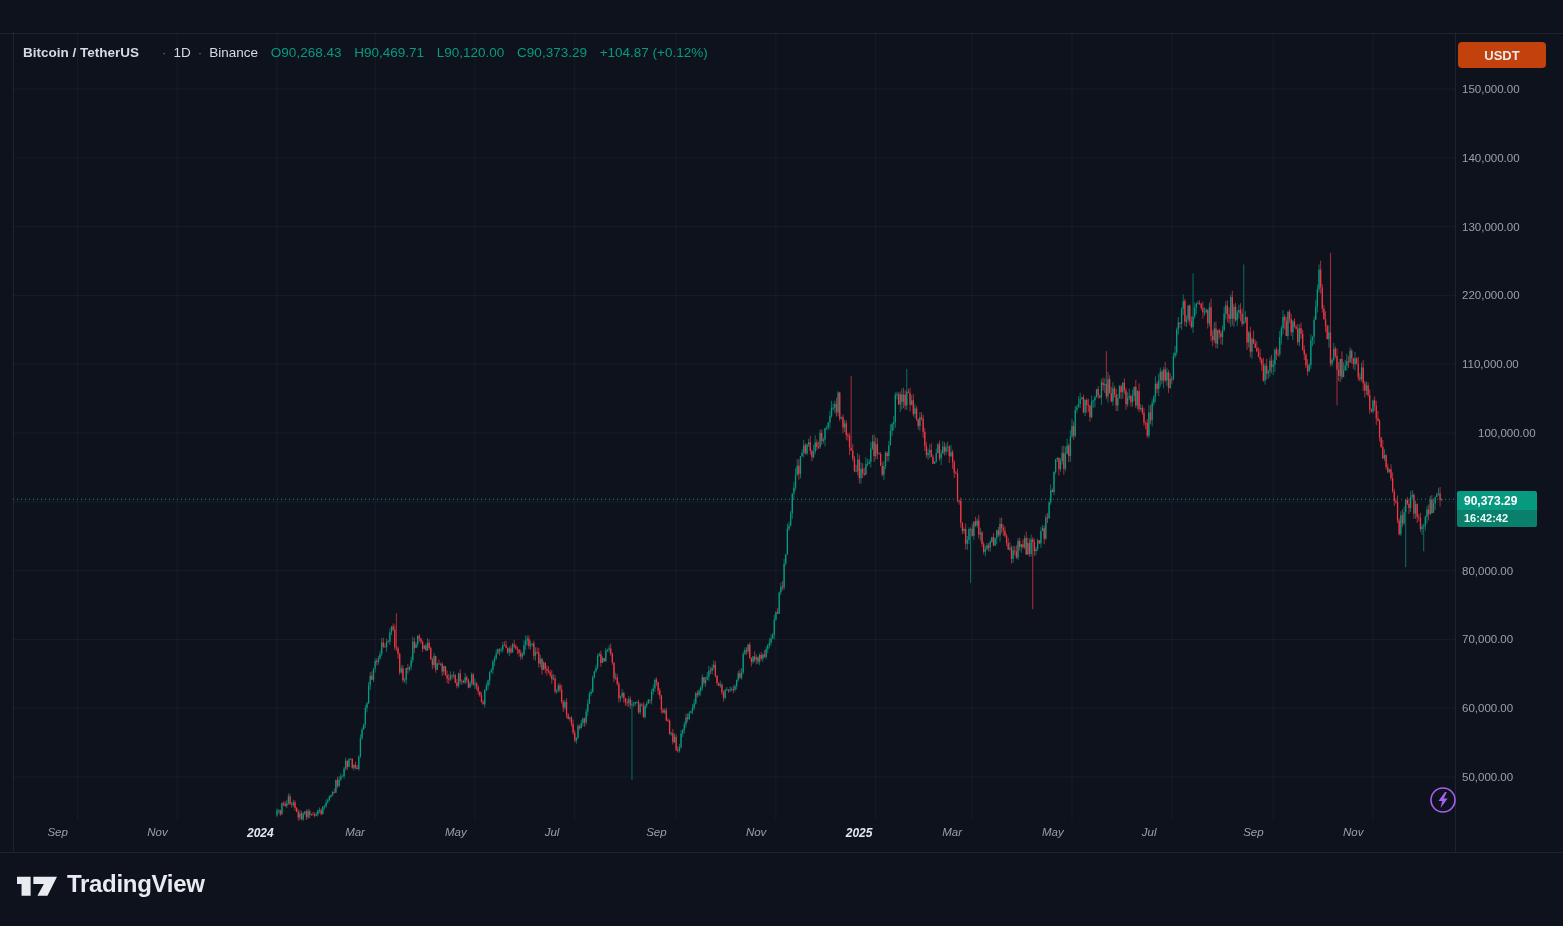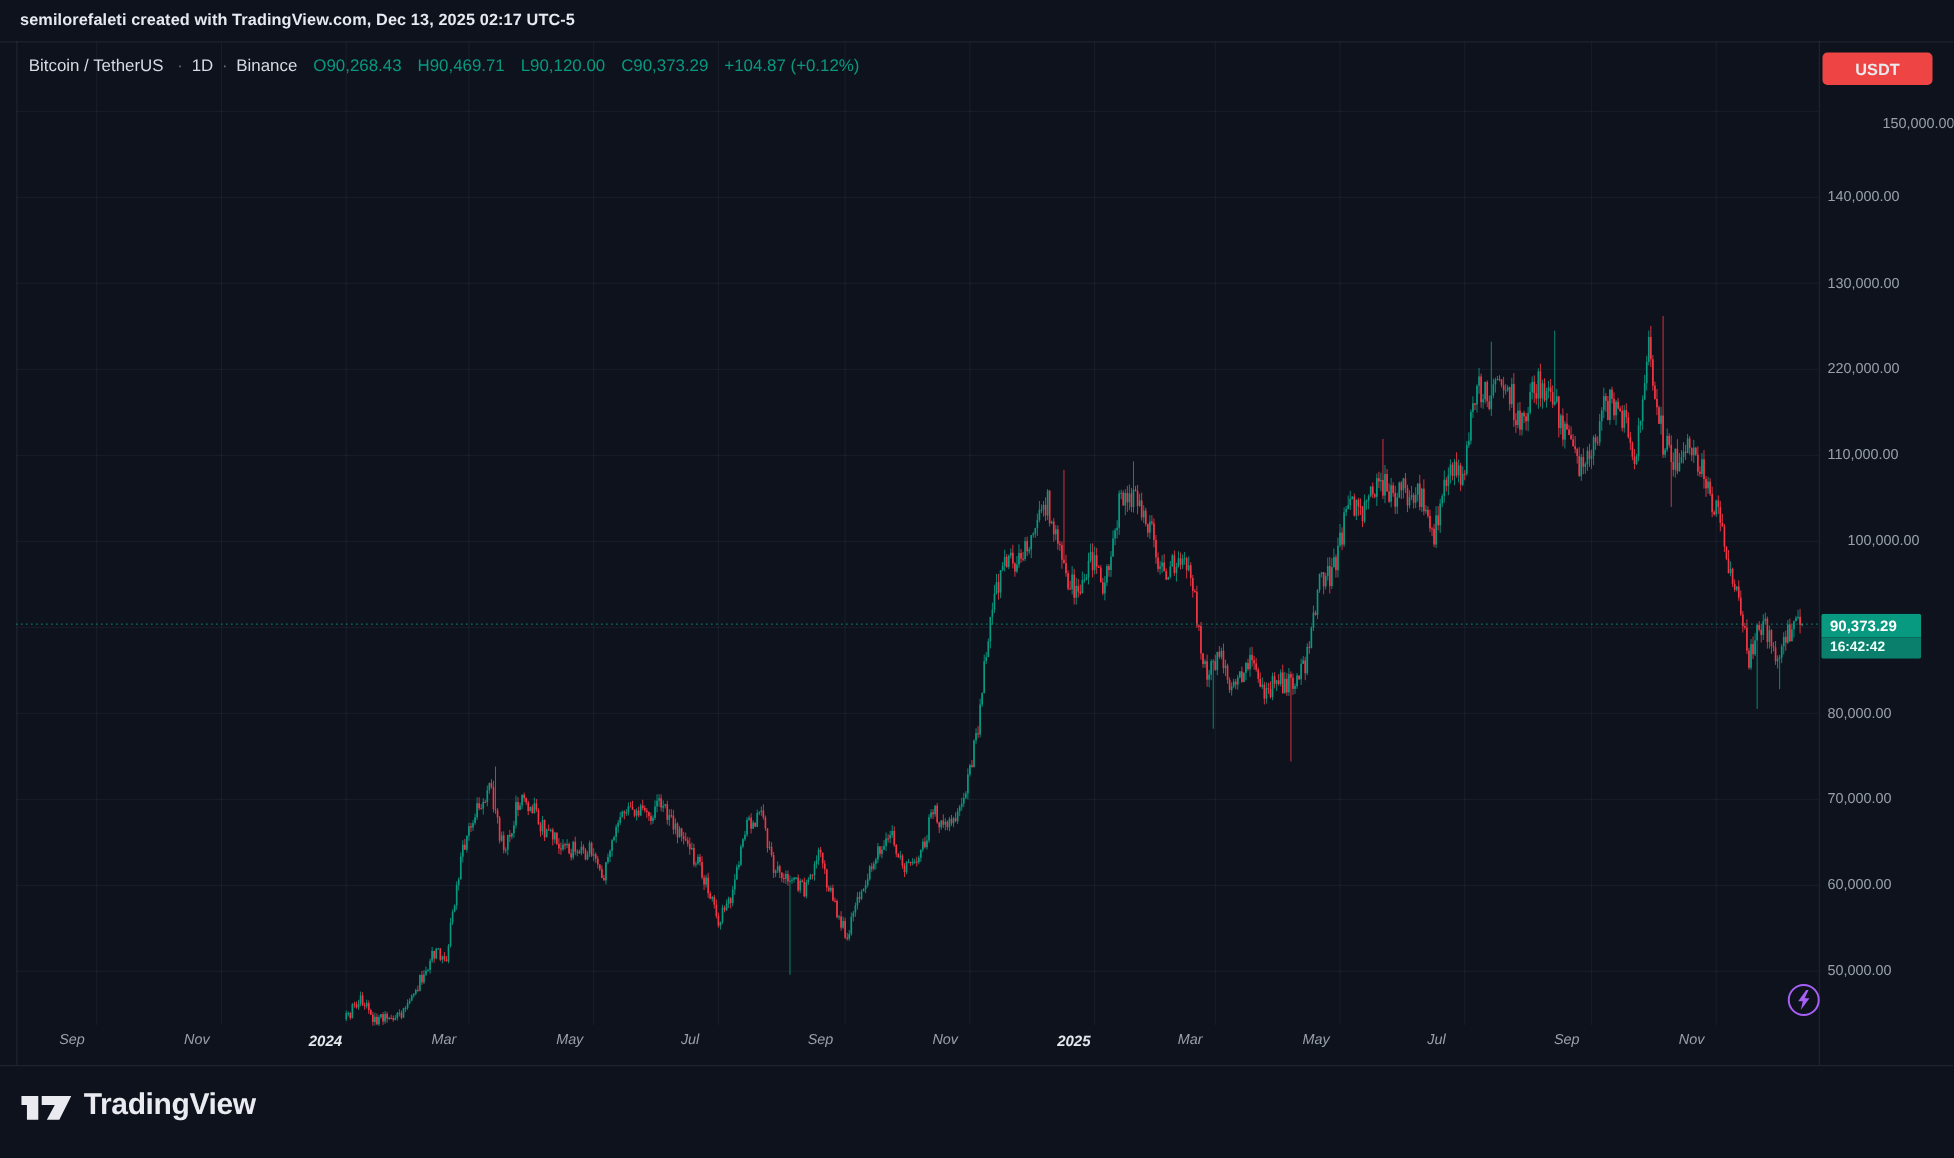--- a/index.html
+++ b/index.html
@@ -4,40 +4,39 @@
 <style>
   html,body{margin:0;padding:0;background:#0d121c;}
   .app{position:relative;width:1563px;height:926px;background:#0d121c;
        font-family:"Liberation Sans","DejaVu Sans",sans-serif;overflow:hidden;}
   .attribution{position:absolute;left:16px;top:8px;font-size:13px;font-weight:600;color:#e6e9ef;letter-spacing:.1px;}
   .hline,.vline{position:absolute;background:rgba(140,155,175,0.13);}
   .legend{position:absolute;left:23px;top:45px;font-size:13.5px;color:#d6dae2;white-space:nowrap;}
   .legend .sep{color:#6a7080;margin:0 7px;}
   .legend .grn{color:#089981;}
   .legend .ohlc{margin-left:9px;}
-  .legend .pair{margin-right:4px;}
-  .chip{position:absolute;right:17px;top:42px;width:88px;height:26px;background:#ef4444;border-radius:4px;
+  .legend .pair{margin-right:16px;font-weight:bold;}
+  .chip{position:absolute;right:17px;top:42px;width:88px;height:26px;background:#c2410c;border-radius:4px;
         color:#e8eaed;font-size:13px;font-weight:700;display:flex;align-items:center;justify-content:center;cursor:pointer;}
   .price-label{position:absolute;left:1462px;height:14px;font-size:11.5px;color:#9aa0ab;line-height:14px;}
   .time-label{position:absolute;top:826px;width:60px;text-align:left;font-size:11.5px;color:#9aa0ab;font-style:italic;}
   .time-label.year{color:#e4e7ec;font-weight:700;font-size:12px;}
   #chart-svg{position:absolute;left:0;top:0;}
   .badge{position:absolute;left:1457px;width:80px;border-radius:2px;overflow:hidden;cursor:pointer;}
   .badge .p{background:#089981;color:#fff;font-size:12px;font-weight:700;padding:3px 0 2px 7px;}
   .badge .t{background:#0a7f6b;color:#eafff9;font-size:11px;font-weight:600;padding:2px 0 3px 7px;}
   .logo{position:absolute;left:17px;top:870px;display:flex;align-items:center;gap:10px;cursor:pointer;}
   .logo .word{color:#e9ebf0;font-size:24px;font-weight:700;letter-spacing:-0.3px;}
   .bolt-btn{position:absolute;left:1429px;top:786px;width:28px;height:28px;cursor:pointer;}
 </style>
 </head>
 <body>
 
 <div class="app">
 
-  <div class="attribution">semilorefaleti created with TradingView.com, Dec 13, 2025 02:17 UTC-5</div>
 
   <div class="hline" style="left:0;top:33px;width:1563px;height:1px;"></div>
   <div class="vline" style="left:13px;top:33px;width:1px;height:819px;"></div>
   <div class="vline" style="left:1455px;top:33px;width:1px;height:819px;"></div>
   <div class="hline" style="left:0;top:852px;width:1563px;height:1px;"></div>
 
   <svg id="chart-svg" width="1563" height="926">
       <defs>
         <clipPath id="paneClip">
           <rect x="13" y="33" width="1442" height="788"></rect>
@@ -1506,21 +1505,21 @@
     <span class="ohlc grn"><span>O</span><span>90,268.43</span></span>
     <span class="ohlc grn"><span>H</span><span>90,469.71</span></span>
     <span class="ohlc grn"><span>L</span><span>90,120.00</span></span>
     <span class="ohlc grn"><span>C</span><span>90,373.29</span></span>
     <span class="ohlc grn">+104.87 (+0.12%)</span>
   </div>
 
   <div class="chip">USDT</div>
 
   <div id="price-axis">
-      <div class="price-label" style="top: 92px; margin-left: 44px;">150,000.00</div>
+      <div class="price-label" style="top: 82px;">150,000.00</div>
       <div class="price-label" style="top: 150.8px;">140,000.00</div>
       <div class="price-label" style="top: 219.6px; text-align: right;">130,000.00</div>
       <div class="price-label" style="top: 288.4px;">220,000.00</div>
       <div class="price-label" style="top: 357.2px;">110,000.00</div>
       <div class="price-label" style="top: 426px; margin-left: 16px;">100,000.00</div>
       <div class="price-label" style="top: 563.6px;">80,000.00</div>
       <div class="price-label" style="top: 632.4px;">70,000.00</div>
       <div class="price-label" style="top: 701.2px;">60,000.00</div>
       <div class="price-label" style="top: 770px;">50,000.00</div>
     </div>

